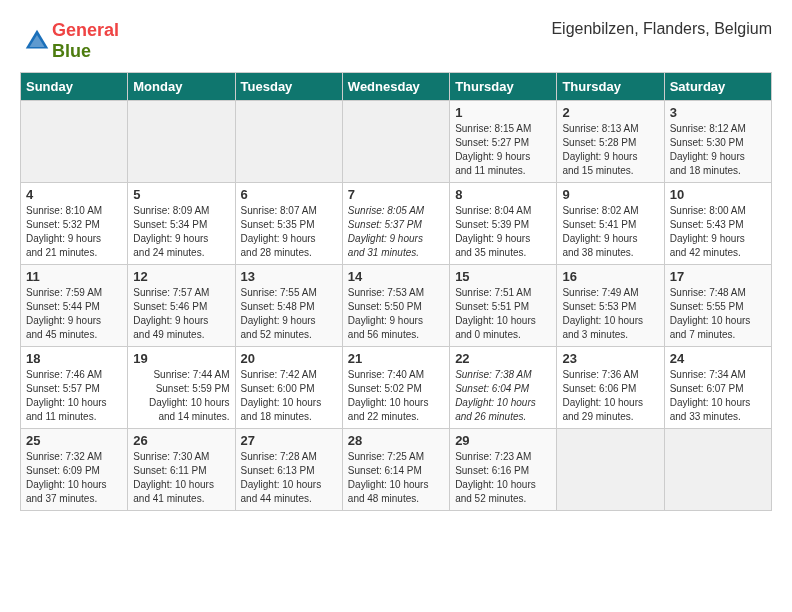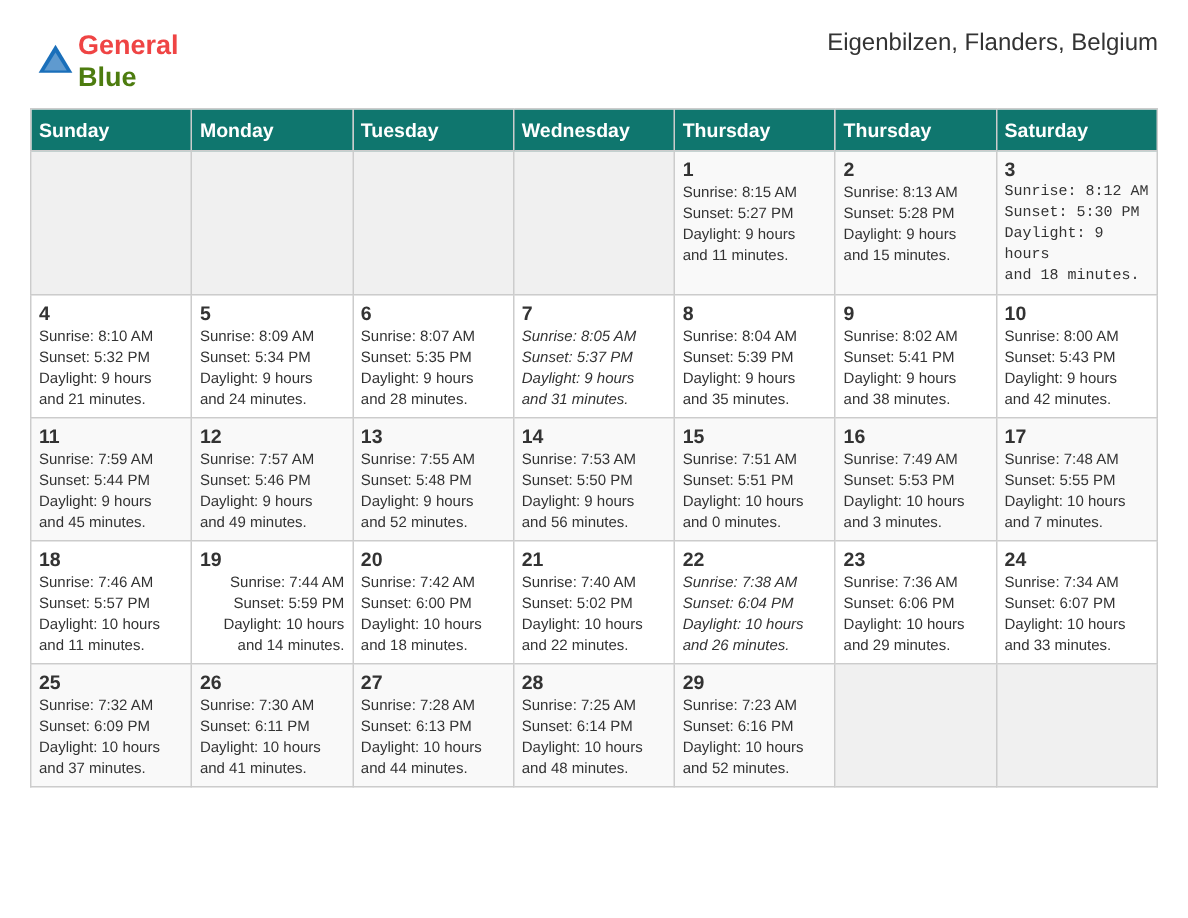--- a/index.html
+++ b/index.html
@@ -136,21 +136,21 @@
         </td>
         <td>
           <span class="day-num">2</span>
           <div class="cell-info" style="white-space: pre-line;">Sunrise: 8:13 AM
 Sunset: 5:28 PM
 Daylight: 9 hours
 and 15 minutes.</div>
         </td>
         <td>
           <span class="day-num">3</span>
-          <div class="cell-info" style="white-space: pre-line; font-family: Liberation Mono, monospace;">Sunrise: 8:12 AM
+          <div class="cell-info" style="white-space: pre-line;">Sunrise: 8:12 AM
 Sunset: 5:30 PM
 Daylight: 9 hours
 and 18 minutes.</div>
         </td>
       </tr>
       <tr>
         <td>
           <span class="day-num">4</span>
           <div class="cell-info" style="white-space: pre-line;">Sunrise: 8:10 AM
 Sunset: 5:32 PM

